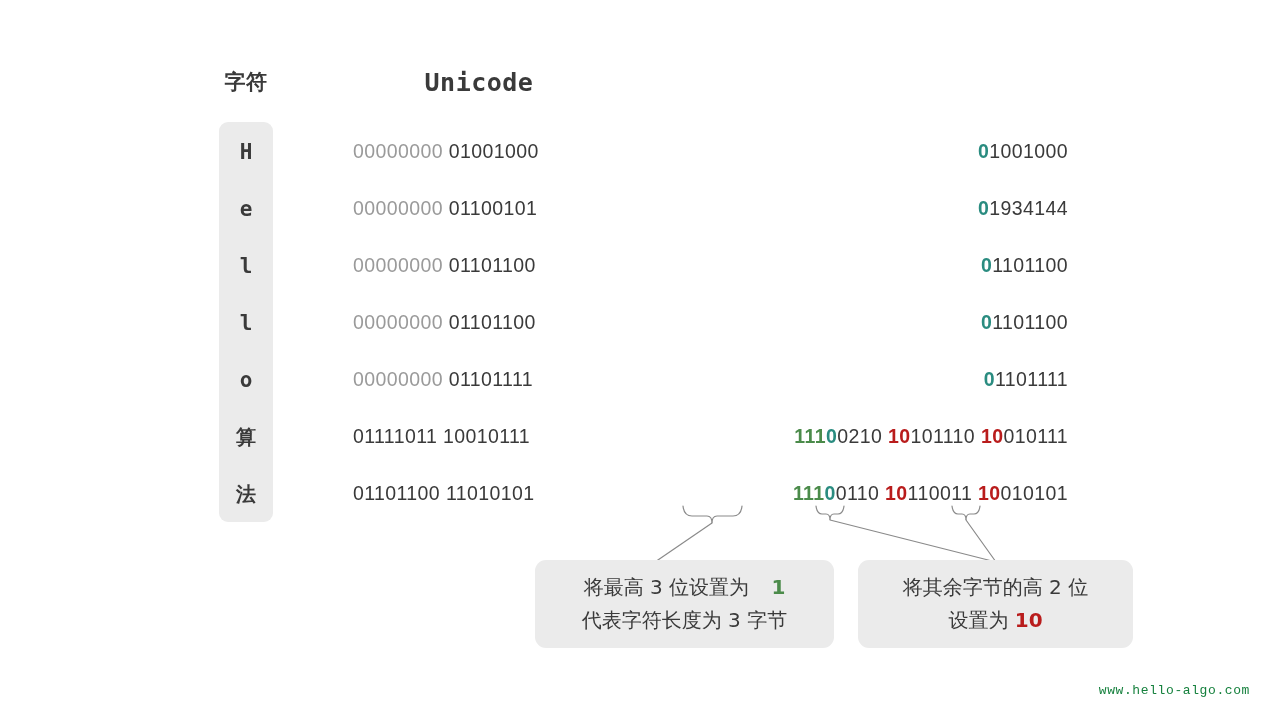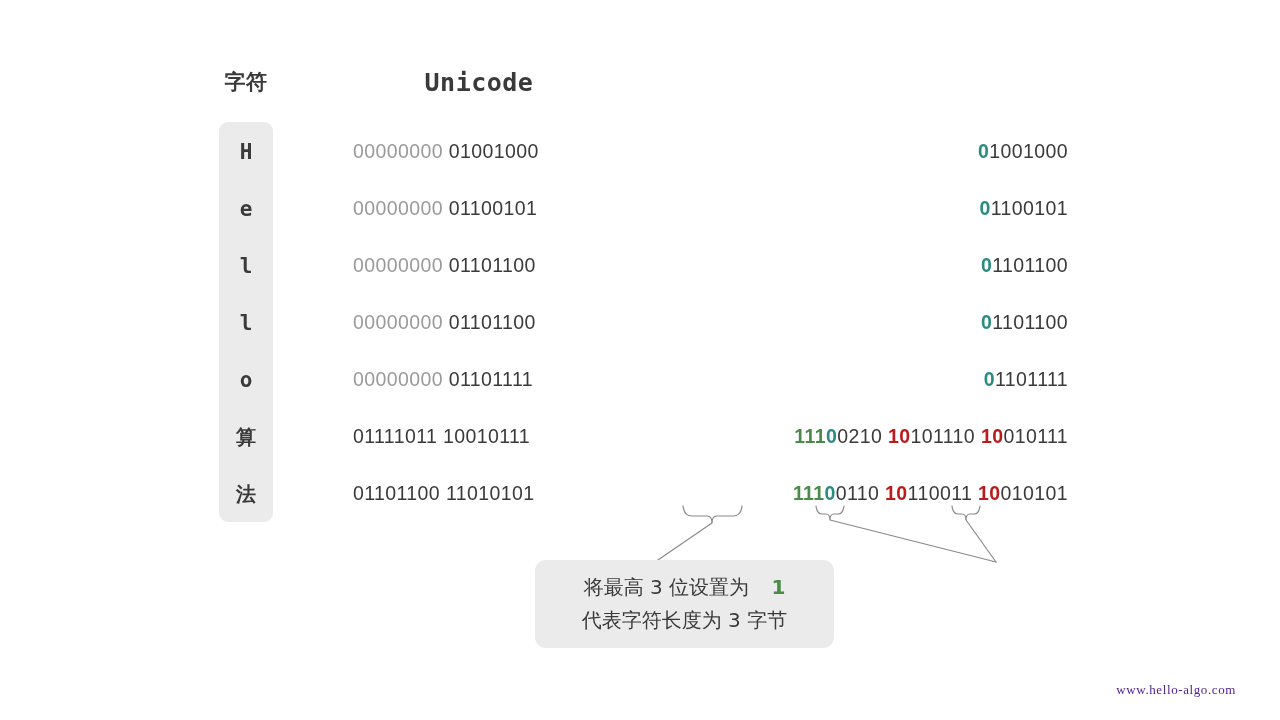--- a/index.html
+++ b/index.html
@@ -83,44 +83,44 @@
     align-items:center;
     justify-content:center;
   }
   .callout .ln{white-space:pre;}
   .callout-1{left:535px;top:560px;width:299px;height:88px;}
   .callout-2{left:858px;top:560px;width:275px;height:88px;}
 
   
   .watermark{
     position:absolute;
-    right:44px;bottom:22px;
-    font-family:Liberation Serif, serif;
+    right:30px;bottom:22px;
+    font-family:Liberation Mono, monospace;
     font-size:13px;
-    color:#4c1d95;
+    color:#15803d;
     letter-spacing:0.6px;
   }
 </style>
 </head>
 <body>
 
 <div class="stage">
 
   <div class="hdr hdr-char">字符</div>
   <div class="hdr hdr-uni">Unicode</div>
 
   <div class="char-box" id="char-box" style="top: 122px; height: 400px;"></div>
 
   <div id="rows-host">
       <div class="char-cell" style="top: 141px;">H</div>
       <div class="bin uni" style="top: 140px;"><span class="dim">00000000</span><span> 01001000</span></div>
       <div class="bin utf" style="top: 140px;"><span class="teal">0</span><span>1001000</span></div>
       <div class="char-cell" style="top: 198px;">e</div>
       <div class="bin uni" style="top: 197px;"><span class="dim">00000000</span><span> 01100101</span></div>
-      <div class="bin utf" style="top: 197px;"><span class="teal">0</span><span>1100101</span></div>
+      <div class="bin utf" style="top: 197px;"><span class="teal">0</span><span>1934144</span></div>
       <div class="char-cell" style="top: 255px;">l</div>
       <div class="bin uni" style="top: 254px;"><span class="dim">00000000</span><span> 01101100</span></div>
       <div class="bin utf" style="top: 254px;"><span class="teal">0</span><span>1101100</span></div>
       <div class="char-cell" style="top: 312px;">l</div>
       <div class="bin uni" style="top: 311px;"><span class="dim">00000000</span><span> 01101100</span></div>
       <div class="bin utf" style="top: 311px;"><span class="teal">0</span><span>1101100</span></div>
       <div class="char-cell" style="top: 369px;">o</div>
       <div class="bin uni" style="top: 368px;"><span class="dim">00000000</span><span> 01101111</span></div>
       <div class="bin utf" style="top: 368px;"><span class="teal">0</span><span>1101111</span></div>
       <div class="char-cell cjk" style="top: 426px;">算</div>
@@ -146,16 +146,20 @@
 
       <path d="M966,520 L996,562"></path>
     </g>
   </svg>
 
   <div class="callout callout-1">
     <div class="ln"><span>将最高 3 位设置为 </span><span class="green">1</span></div>
     <div class="ln"><span>代表字符长度为 3 字节</span></div>
   </div>
 
+  <div class="callout callout-2">
+    <div class="ln"><span>将其余字节的高 2 位</span></div>
+    <div class="ln"><span>设置为 </span><span class="blue">10</span></div>
+  </div>
 
   <div class="watermark">www.hello-algo.com</div>
 
 </div>
 
 </body></html>

